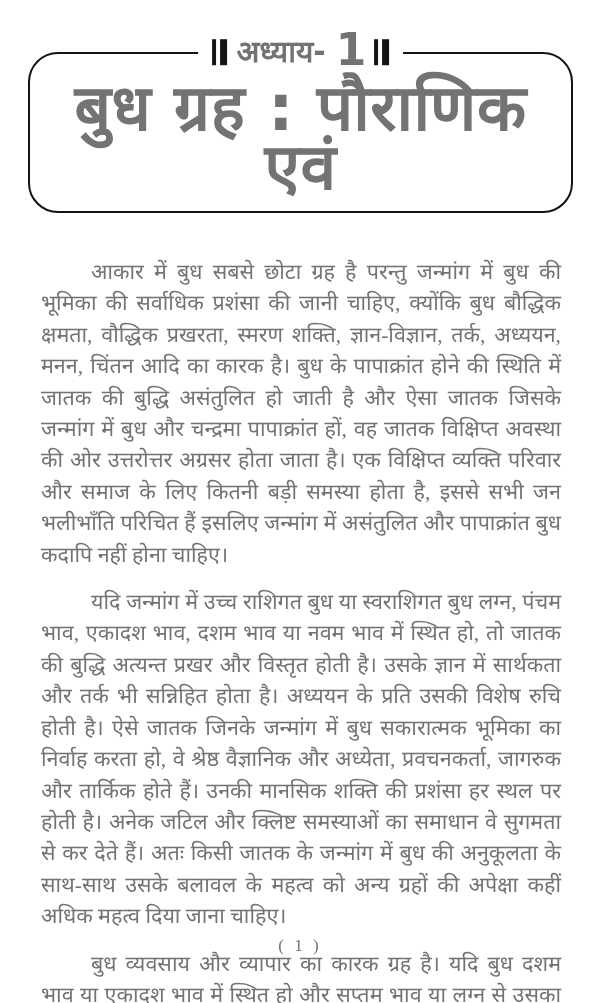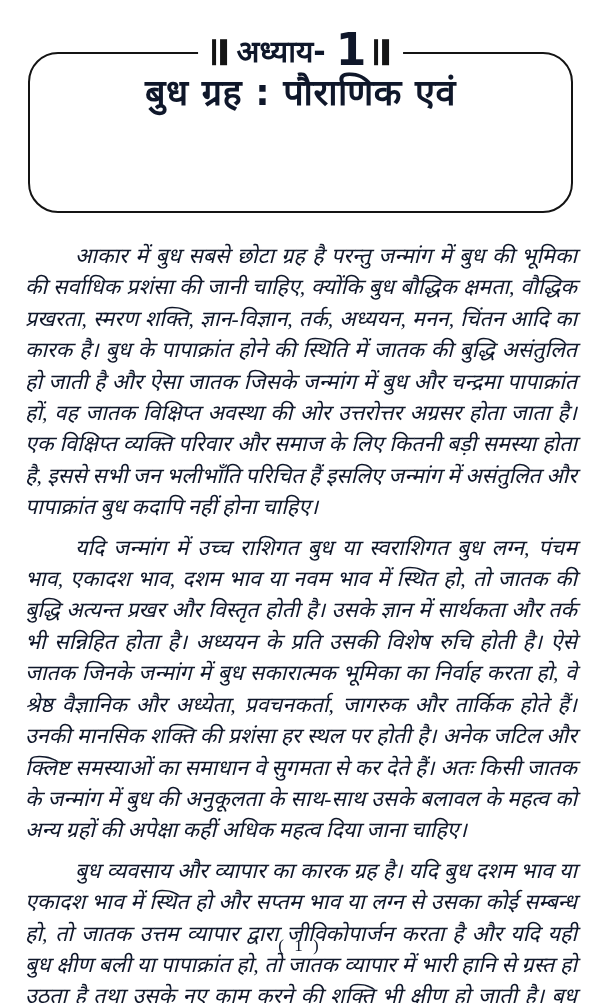--- a/index.html
+++ b/index.html
@@ -1,21 +1,21 @@
 <!DOCTYPE html>
 <html><head>
 <meta charset="utf-8">
 <style>
   html, body { margin: 0; padding: 0; }
   .page {
     position: relative;
     width: 600px;
     height: 1003px;
     background: #ffffff;
-    color: #0f172a;
+    color: #737373;
     font-family: "Liberation Serif", "DejaVu Serif", serif;
     overflow: hidden;
   }
 
   
   .title-box {
     position: absolute;
     left: 28px;
     top: 52px;
     width: 545px;
@@ -62,43 +62,42 @@
   .danda i {
     display: block;
     height: 26px;
     background: #141414;
   }
   .danda i.thin  { width: 4px; }
   .danda i.thick { width: 7px; }
 
   
   .book-title {
-    margin-top: 9px;
+    margin-top: 25px;
     text-align: center;
     font-family: "DejaVu Sans", sans-serif;
     font-weight: 800;
-    font-size: 36px;
+    font-size: 64px;
     line-height: 59px;
     letter-spacing: 0.5px;
   }
 
   
   .body-text {
     position: absolute;
     top: 241px;
     left: 25px;
     width: 552px;
     font-size: 21.5px;
     line-height: 31.4px;
     text-align: justify;
   }
   .body-text p {
-    margin: 0;
+    margin: 16px;
     text-indent: 50px;
-    font-style: italic;
   }
   .body-text p + p {
     margin-top: 9px;
   }
 
   
   .page-number {
     position: absolute;
     top: 936px;
     left: 0;

